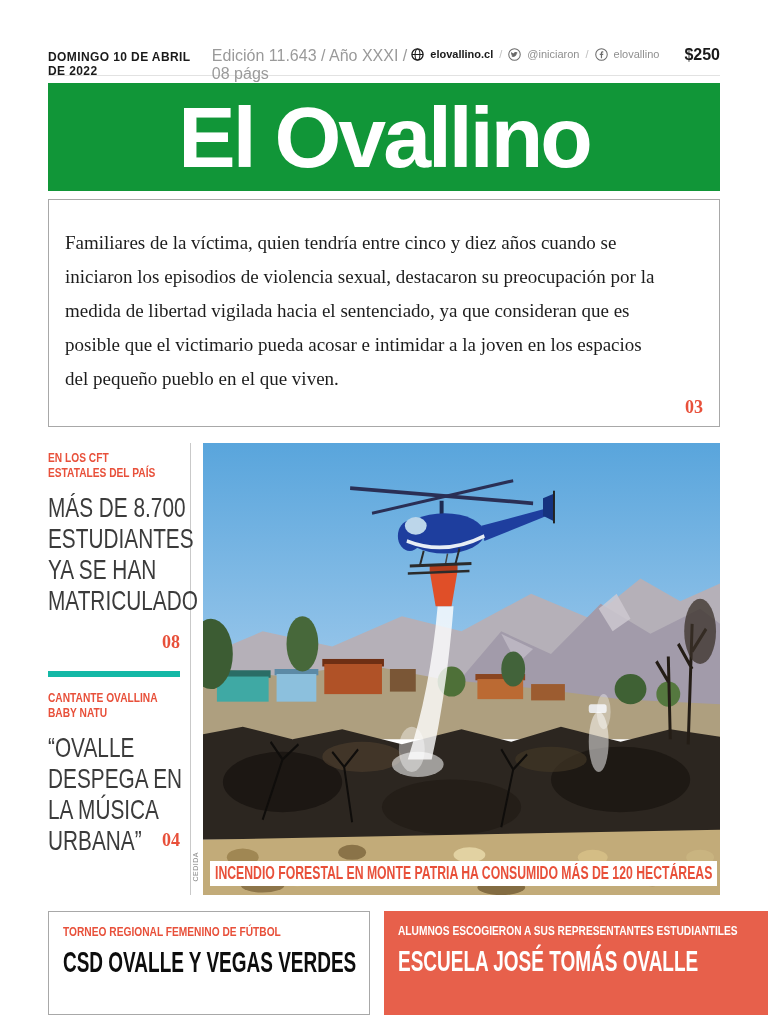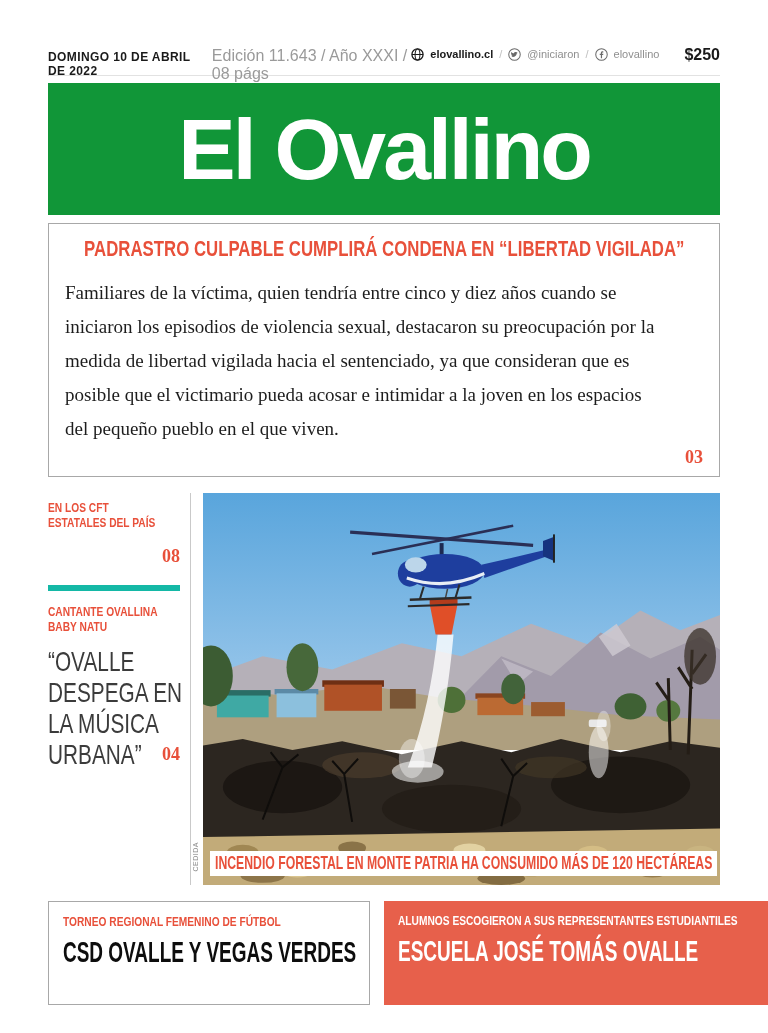--- a/index.html
+++ b/index.html
@@ -22,21 +22,21 @@
   .topbar-right{display:flex;align-items:center;gap:7px;}
   .social{display:flex;align-items:flex-start;gap:6px;font-size:11px;}
   .social .site{font-weight:700;}
   .social .handle{color:#8f8f8f;}
   .social .sep{color:#c0c0c0;}
   .icon{display:inline-block;vertical-align:middle;}
   .price{font-size:16px;font-weight:700;margin-left:18px;}
   .top-rule{border-bottom:1px solid #e2e2e2;margin-top:5px;}
 
   
-  .masthead{margin-top:7px;height:132px;background:var(--green);display:flex;align-items:center;justify-content:center;}
+  .masthead{margin-top:7px;height:108px;background:var(--green);display:flex;align-items:center;justify-content:center;}
   .masthead .title{color:#fff;font-weight:700;font-size:86px;letter-spacing:-3px;line-height:1;}
 
   
   .main-story{position:relative;margin-top:8px;border:1px solid #a8a8a8;padding:12px 16px 30px;}
   .kicker-center{display:flex;flex-direction:column;align-items:center;}
   .kicker-center .line{white-space:nowrap;font-weight:700;font-size:21px;color:var(--accent);transform:scale(.8,1.05);line-height:26px;}
   .headline{margin-top:8px;display:flex;flex-direction:column;align-items:center;}
   .headline .line{white-space:nowrap;font-weight:700;font-size:48px;letter-spacing:-.5px;color:#0d0d0d;transform:scale(.78,1.12);line-height:58px;}
   .lede{margin-top:14px;font-family:"Liberation Serif",serif;font-size:19px;line-height:34px;color:#1d1d1d;padding-right:36px;}
   .pagenum{font-family:"Liberation Serif",serif;font-weight:700;color:var(--accent);font-size:18px;}
@@ -47,21 +47,21 @@
   .sidebar{width:143px;border-right:1px solid var(--rule);padding-right:10px;}
   .sidebar-item{padding:8px 0 14px;}
   .sidebar-item + .sidebar-item{border-top:6px solid #14b8a6;margin-top:4px;padding-top:14px;}
   .s-kicker .line{white-space:nowrap;font-weight:700;font-size:12px;color:var(--accent);transform:scale(.85,1);transform-origin:left center;line-height:15px;}
   .s-head{margin-top:12px;}
   .s-head .line{white-space:nowrap;font-weight:400;font-size:26px;color:#3b3b3b;transform:scale(.8,1.05);transform-origin:left center;line-height:31px;}
   .sidebar .pagenum{display:block;text-align:right;margin-top:15px;}
   .sidebar-item:nth-child(2) .pagenum{margin-top:-27px;}
 
   
-  .photo-wrap{position:relative;flex:1;margin-left:12px;height:392px;}
+  .photo-wrap{position:relative;flex:1;margin-left:12px;height:452px;}
   .photo-wrap svg{display:block;width:100%;height:100%;}
   .credit{position:absolute;left:-11px;bottom:14px;font-size:7px;color:#8c8c8c;letter-spacing:.5px;writing-mode:vertical-rl;transform:rotate(180deg);}
   .caption-bar{position:absolute;left:7px;right:3px;bottom:9px;height:25px;background:#fff;display:flex;align-items:center;padding:0 5px;}
   .caption-text{white-space:nowrap;font-weight:700;font-size:17px;color:var(--accent);transform:scale(.72,1.05);transform-origin:left center;}
 
   
   .bottom{display:flex;gap:14px;margin-top:16px;}
   .story-box{position:relative;height:104px;padding:13px 14px;}
   .story-box .s-kicker{margin-bottom:6px;}
   .b-head .line{white-space:nowrap;font-weight:700;font-size:26px;color:#0d0d0d;transform:scale(.73,1.1);transform-origin:left center;line-height:32px;}
@@ -111,34 +111,37 @@
         <span class="price">$250</span>
       </div>
     </div>
     <div class="top-rule"></div>
 
     <div class="masthead">
       <span class="title">El Ovallino</span>
     </div>
 
     <div class="main-story">
-      <div class="kicker-center">
-        <span class="line">PADRASTRO CULPABLE CUMPLIRÁ CONDENA EN “LIBERTAD VIGILADA”</span>
-      </div>
       <p class="lede">Familiares de la víctima, quien tendría entre cinco y diez años cuando se iniciaron los episodios de violencia sexual, destacaron su preocupación por la medida de libertad vigilada hacia el sentenciado, ya que consideran que es posible que el victimario pueda acosar e intimidar a la joven en los espacios del pequeño pueblo en el que viven.</p>
       <span class="pagenum">03</span>
     </div>
 
     <div class="middle">
       <div class="sidebar">
 
         <div class="sidebar-item">
           <div class="s-kicker">
             <div class="line">EN LOS CFT</div>
             <div class="line">ESTATALES DEL PAÍS</div>
+          </div>
+          <div class="s-head">
+            <div class="line">MÁS DE 8.700</div>
+            <div class="line">ESTUDIANTES</div>
+            <div class="line">YA SE HAN</div>
+            <div class="line">MATRICULADO</div>
           </div>
           <span class="pagenum">08</span>
         </div>
 
         <div class="sidebar-item">
           <div class="s-kicker">
             <div class="line">CANTANTE OVALLINA</div>
             <div class="line">BABY NATU</div>
           </div>
           <div class="s-head">

